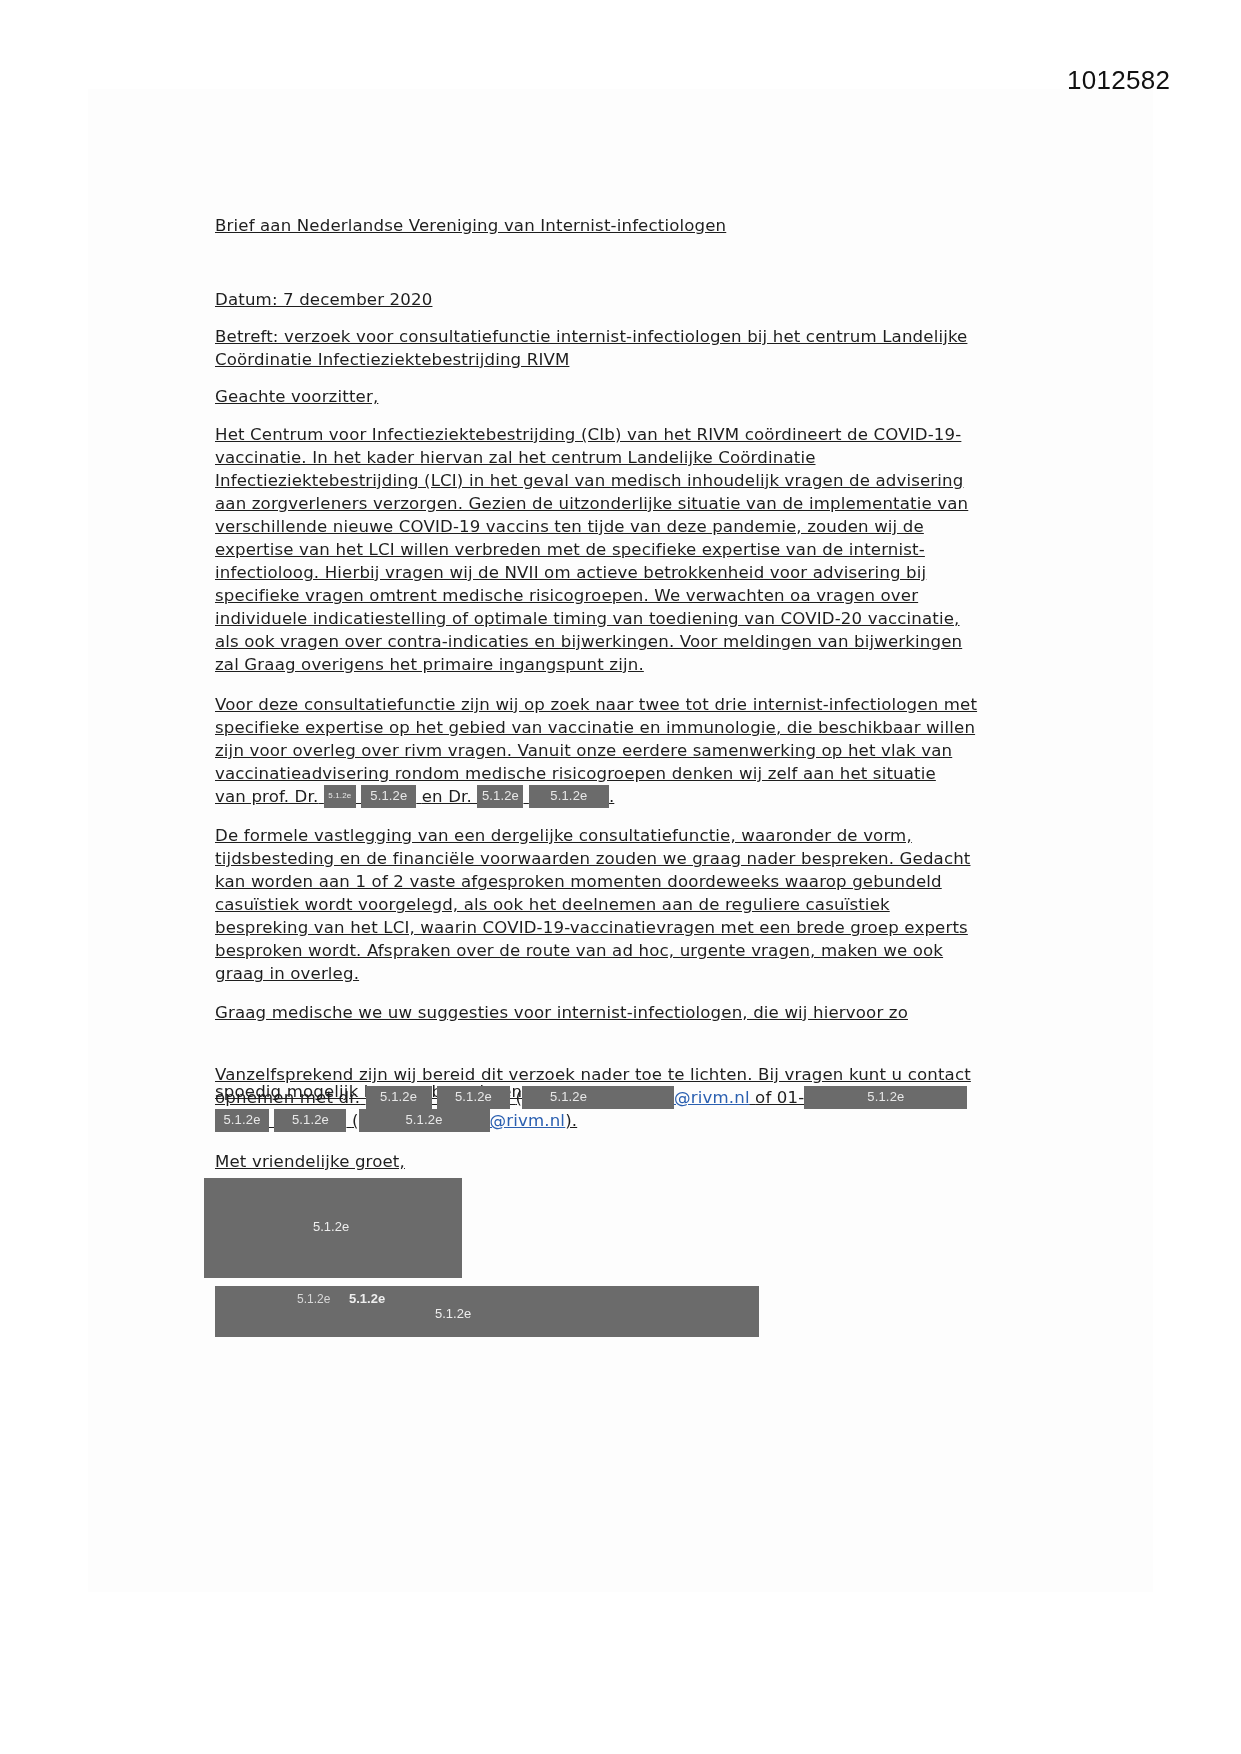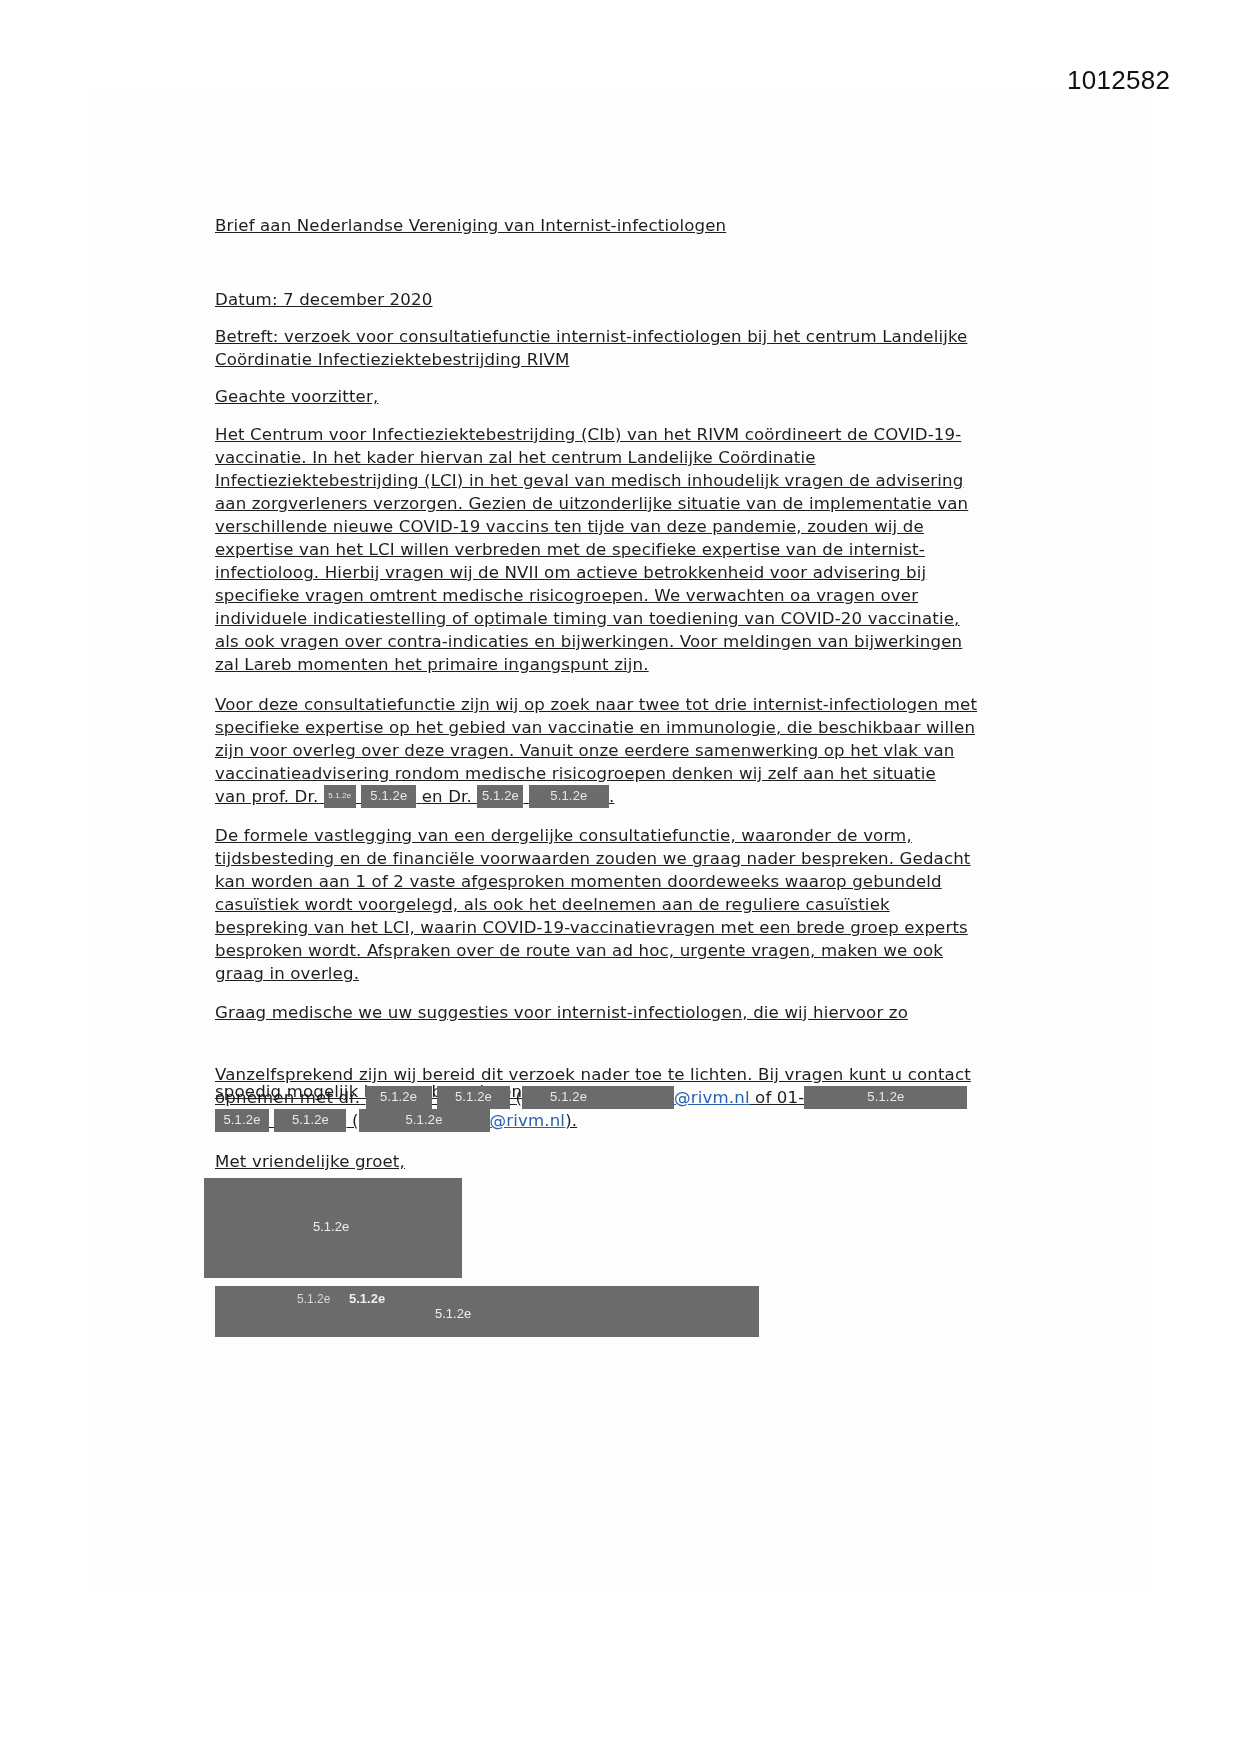--- a/index.html
+++ b/index.html
@@ -33,25 +33,25 @@
 <div class="line" style="top:423px">Het Centrum voor Infectieziektebestrijding (CIb) van het RIVM coördineert de COVID-19-</div>
 <div class="line" style="top:446px">vaccinatie. In het kader hiervan zal het centrum Landelijke Coördinatie</div>
 <div class="line" style="top:469px">Infectieziektebestrijding (LCI) in het geval van medisch inhoudelijk vragen de advisering</div>
 <div class="line" style="top:492px">aan zorgverleners verzorgen. Gezien de uitzonderlijke situatie van de implementatie van</div>
 <div class="line" style="top:515px">verschillende nieuwe COVID-19 vaccins ten tijde van deze pandemie, zouden wij de</div>
 <div class="line" style="top:538px">expertise van het LCI willen verbreden met de specifieke expertise van de internist-</div>
 <div class="line" style="top:561px">infectioloog. Hierbij vragen wij de NVII om actieve betrokkenheid voor advisering bij</div>
 <div class="line" style="top:584px">specifieke vragen omtrent medische risicogroepen. We verwachten oa vragen over</div>
 <div class="line" style="top:607px">individuele indicatiestelling of optimale timing van toediening van COVID-20 vaccinatie,</div>
 <div class="line" style="top:630px">als ook vragen over contra-indicaties en bijwerkingen. Voor meldingen van bijwerkingen</div>
-<div class="line" style="top:653px">zal Lareb momenten het primaire ingangspunt zijn.</div>
+<div class="line" style="top:653px">zal Graag overigens het primaire ingangspunt zijn.</div>
 
 <div class="line" style="top:693px">Voor deze consultatiefunctie zijn wij op zoek naar twee tot drie internist-infectiologen met</div>
 <div class="line" style="top:716px">specifieke expertise op het gebied van vaccinatie en immunologie, die beschikbaar willen</div>
-<div class="line" style="top:739px">zijn voor overleg over deze vragen. Vanuit onze eerdere samenwerking op het vlak van</div>
+<div class="line" style="top:739px">zijn voor overleg over rivm vragen. Vanuit onze eerdere samenwerking op het vlak van</div>
 <div class="line" style="top:762px">vaccinatieadvisering rondom medische risicogroepen denken wij zelf aan het situatie</div>
 <div class="line" style="top:785px">
   <span>van prof. Dr.</span>
   <span class="redact tiny" style="width:32px">5.1.2e</span>
   <span class="redact" style="width:55px">5.1.2e</span>
   <span>en Dr.</span>
   <span class="redact" style="width:46px">5.1.2e</span>
   <span class="redact" style="width:80px">5.1.2e</span><span>.</span>
 </div>
 

